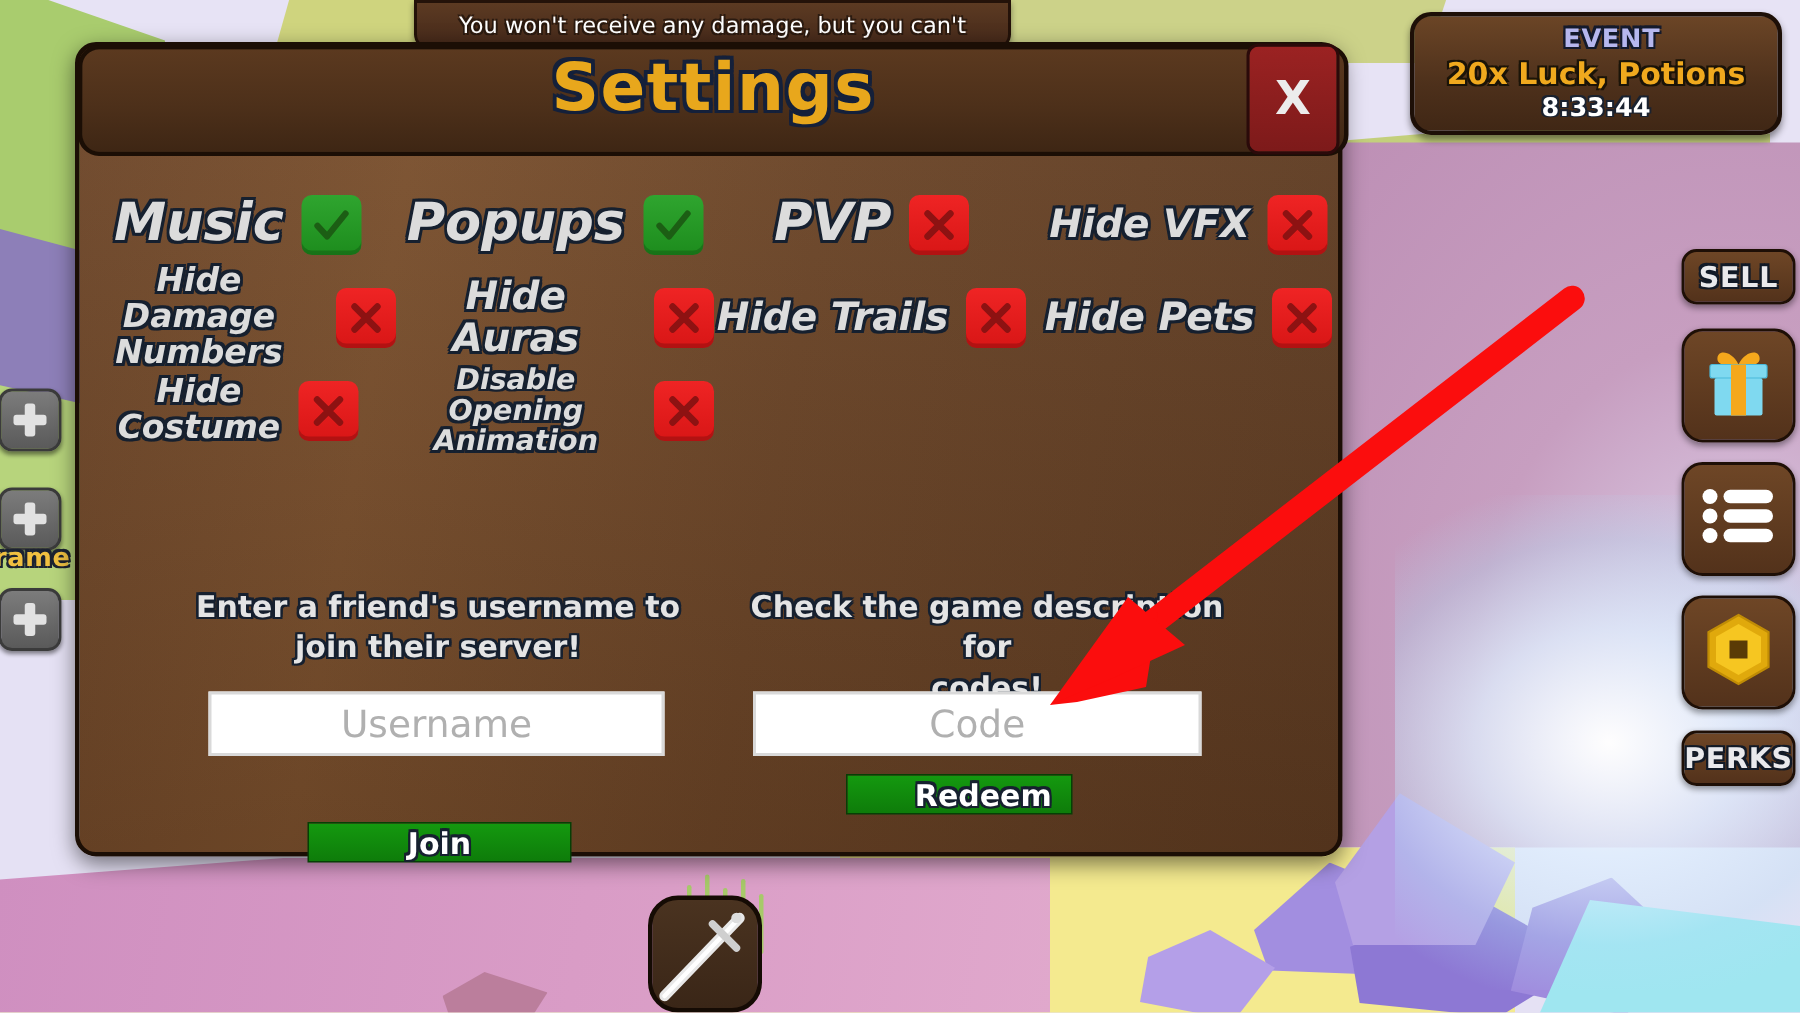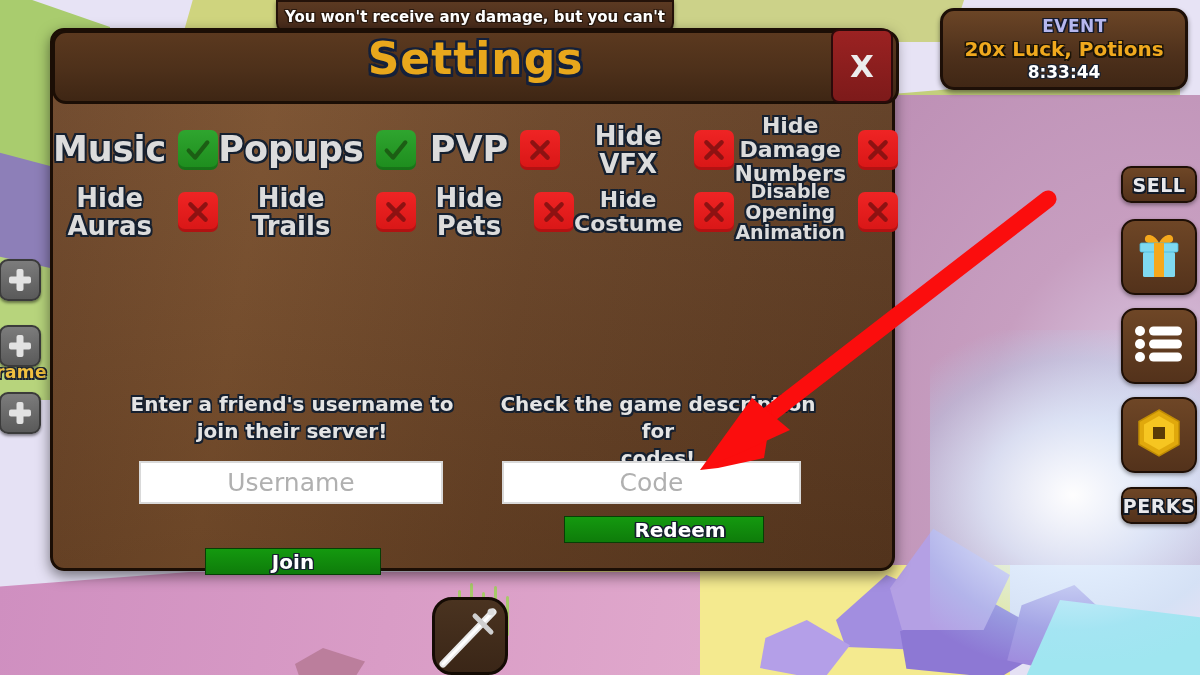--- a/index.html
+++ b/index.html
@@ -107,21 +107,21 @@
   #notif {
     position:absolute; left:276px; top:0px; width:398px; height:33px;
     background:linear-gradient(180deg,#5c3a22 0%, #45291a 100%);
     border:2px solid #241209;
     border-radius:0 0 10px 10px;
     display:flex; align-items:center; justify-content:center;
     box-shadow:0 2px 4px rgba(0,0,0,0.4);
   }
   #notif .txt {
     font-family:"DejaVu Sans", sans-serif;
-    font-size:15px; font-weight:bold; color:#ffffff;
+    font-size:15px; font-weight:normal; color:#ffffff;
     text-shadow:-1.2px -1.2px 0 #2a1a10, 1.2px -1.2px 0 #2a1a10, -1.2px 1.2px 0 #2a1a10, 1.2px 1.2px 0 #2a1a10;
     white-space:nowrap;
   }
 
   
   #event-panel {
     position:absolute; left:940px; top:8px; width:248px; height:82px;
     background:linear-gradient(180deg,#6b4526 0%, #4d301b 60%, #402715 100%);
     border:3px solid #1d0f07; border-radius:14px;
     box-shadow:0 3px 5px rgba(0,0,0,0.45);
@@ -202,23 +202,23 @@
     cursor:pointer;
   }
   #close-btn .x {
     font-size:31px; font-weight:bold; color:#ececec; line-height:1;
   }
 
   
   #settings-grid {
     position:absolute; left:0; top:88px; width:845px; height:280px;
     display:grid;
-    grid-template-columns:1fr 1fr 1fr 1fr 1fr;
+    grid-template-columns:1fr 1fr 1fr 1fr;
     grid-template-rows:62px 62px 62px 62px;
-    column-gap:0; row-gap:0;
+    column-gap:0; row-gap:0;font-style:italic;
   }
   .cell { display:flex; align-items:center; justify-content:center; gap:12px; }
   .cell.empty { visibility:hidden; }
   .row-label {
     color:#dcdcdc; font-weight:bold; text-align:center; line-height:1.08;
     text-shadow:
       -1.8px -1.8px 0 #16202f, 1.8px -1.8px 0 #16202f,
       -1.8px 1.8px 0 #16202f, 1.8px 1.8px 0 #16202f,
       0 -1.8px 0 #16202f, 0 1.8px 0 #16202f,
       -1.8px 0 0 #16202f, 1.8px 0 0 #16202f;
@@ -272,21 +272,21 @@
   }
   .action-btn span {
     font-size:20px; font-weight:bold; color:#ffffff;
     text-shadow:
       -1.4px -1.4px 0 #16202f, 1.4px -1.4px 0 #16202f,
       -1.4px 1.4px 0 #16202f, 1.4px 1.4px 0 #16202f,
       0 -1.4px 0 #16202f, 0 1.4px 0 #16202f,
       -1.4px 0 0 #16202f, 1.4px 0 0 #16202f;
   }
   #btn-join   { left:152px; top:485px; width:176px;margin-top:32px; }
-  #btn-redeem { left:511px; top:485px; width:200px;padding-left:32px; }
+  #btn-redeem { left:511px; top:485px; width:151px;padding-left:32px; }
 
   
   #annotation-arrow {
     position:absolute; left:0; top:0; width:1200px; height:675px;
     pointer-events:none;
   }
 </style>
 </head>
 <body>
 

